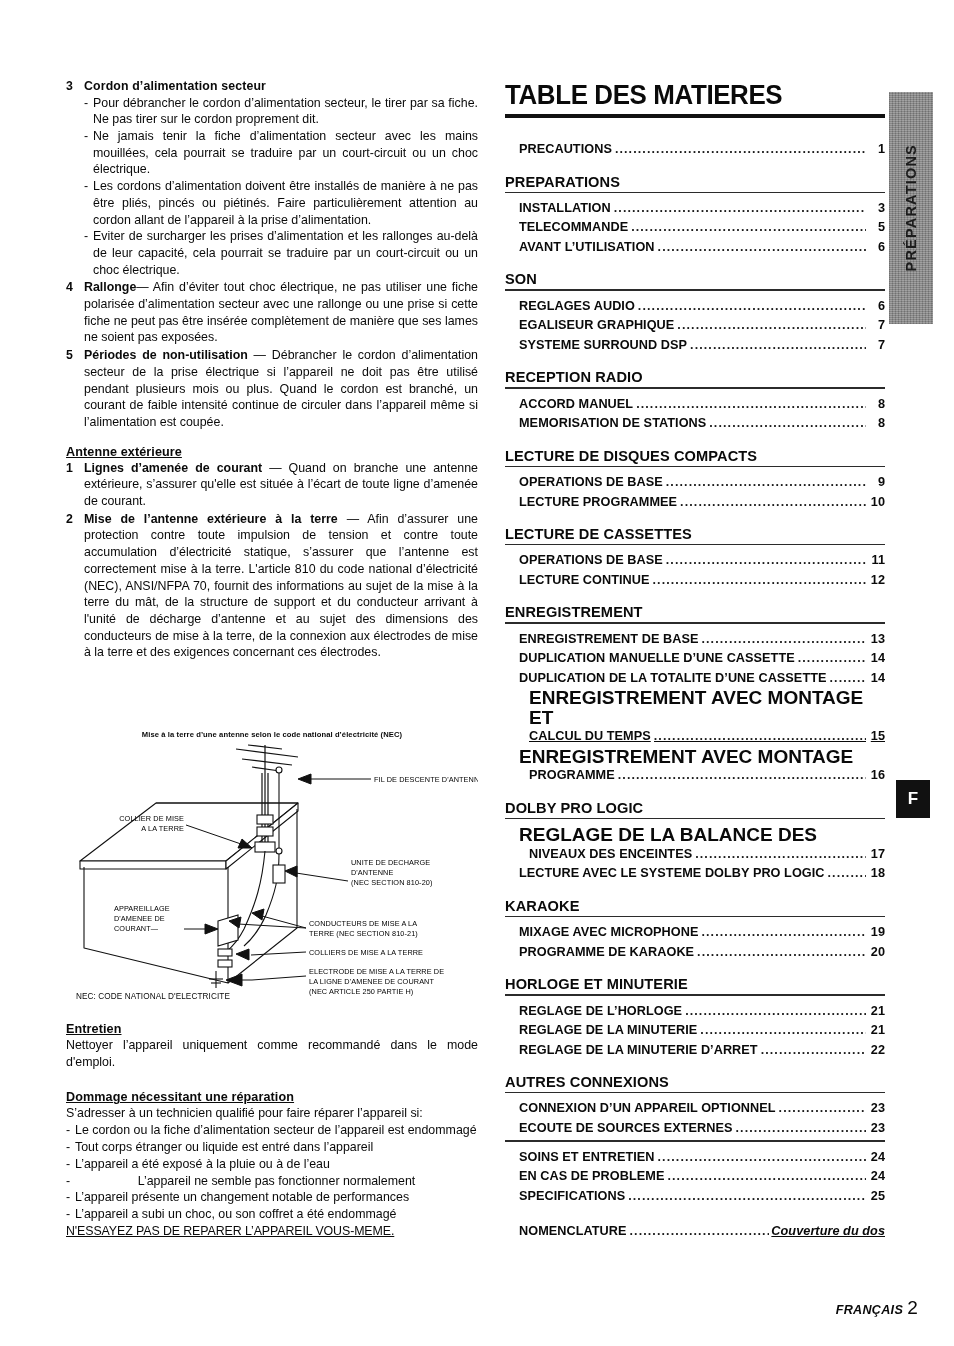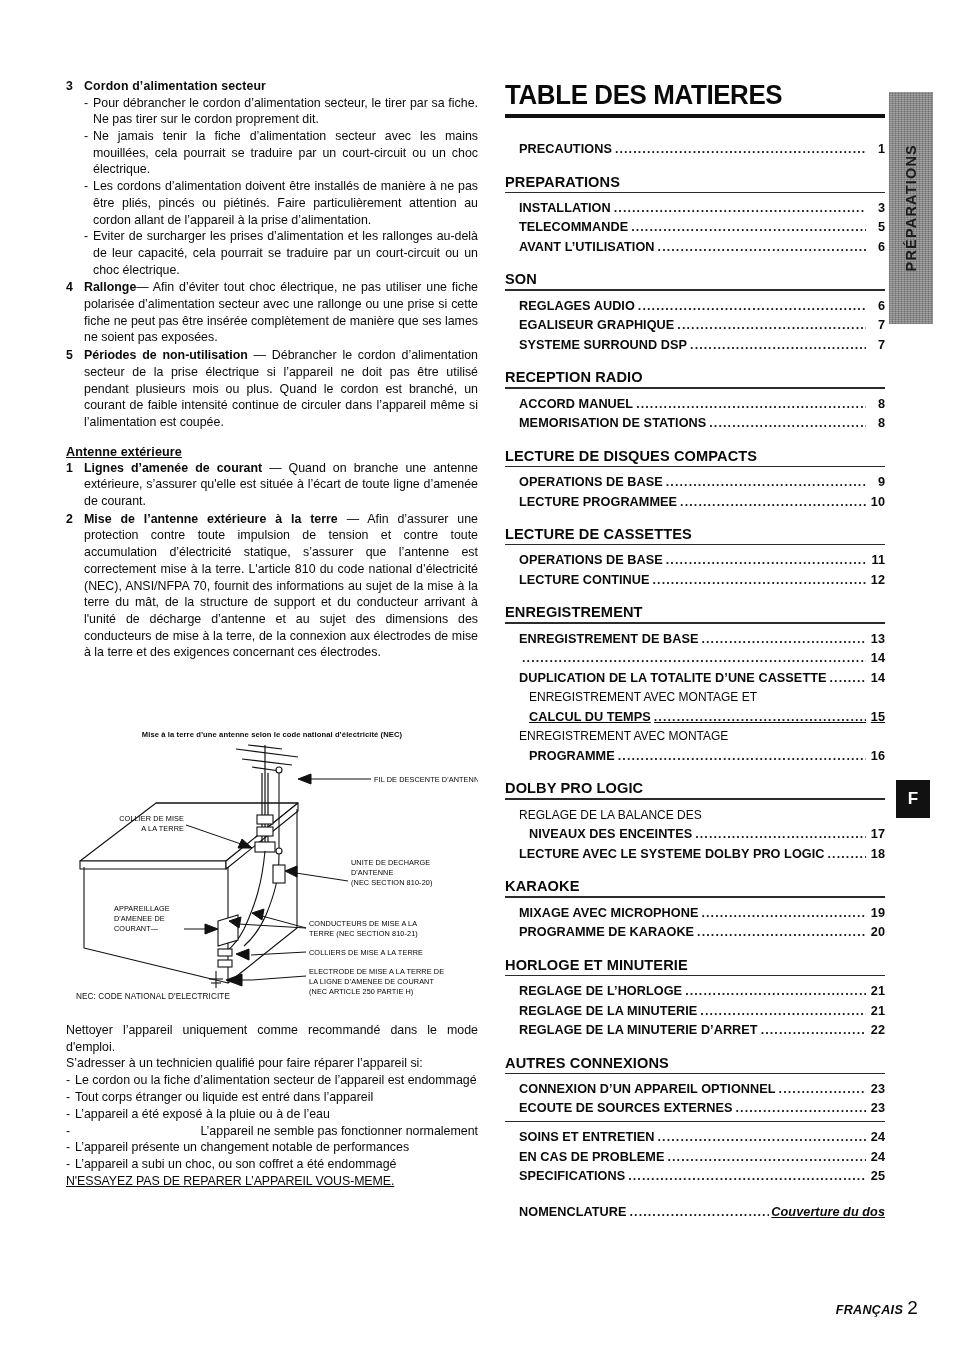--- a/index.html
+++ b/index.html
@@ -172,22 +172,22 @@
     color: #1a1a1a;
   }
   .toc-page {
     flex: 0 0 auto;
     text-align: right;
     min-width: 17px;
     font-weight: bold;
   }
   .toc-page.wide { min-width: 0; font-style: italic; text-decoration: underline; }
   .toc-cont-label {
-    font-size: 12px;
-    font-weight: normal;
+    font-size: 19px;
+    font-weight: bold;
     line-height: 19.5px;
     padding-left: 10px;
   }
   .toc-cont-label.nopad { padding-left: 0px; }
 
   
   #side-tab-prep {
     position: absolute;
     left: 889px;
     top: 92px;
@@ -414,40 +414,42 @@
       <text class="d-label" x="243" y="212">COLLIERS DE MISE A LA TERRE</text>
       <text class="d-label" x="243" y="231">ELECTRODE DE MISE A LA TERRE DE</text>
       <text class="d-label" x="243" y="241">LA LIGNE D'AMENEE DE  COURANT</text>
       <text class="d-label" x="243" y="251">(NEC ARTICLE 250 PARTIE H)</text>
     </svg>
 
     <div id="nec-legend">NEC: CODE NATIONAL D'ELECTRICITE</div>
   </div>
 
   <div style="position:absolute; left:66px; top:1022px; width:412px;">
+    <div class="sec-head-ul" style="margin-top:0;">Entretien</div>
     <div class="para">Nettoyer l’appareil uniquement comme recommandé dans le mode d'emploi.</div>
 
+    <div class="sec-head-ul" style="margin-top:20px;">Dommage nécessitant une réparation</div>
     <div class="para">S’adresser à un technicien qualifié pour faire réparer l’appareil si:</div>
 
     <div class="dash-list plain-list">
       <div class="dash-item">
         <div class="dash">-</div>
         <div class="dtext" style="text-align:left;">Le cordon ou la fiche d’alimentation secteur de l’appareil est endommagé</div>
       </div>
       <div class="dash-item">
         <div class="dash">-</div>
         <div class="dtext" style="text-align:left;">Tout corps étranger ou liquide est entré dans l’appareil</div>
       </div>
       <div class="dash-item">
         <div class="dash">-</div>
         <div class="dtext" style="text-align:left;">L’appareil a été exposé à la pluie ou à de l’eau</div>
       </div>
       <div class="dash-item">
         <div class="dash">-</div>
-        <div class="dtext" style="text-align:right;">L’appareil ne semble pas fonctionner normalement</div>
+        <div class="dtext" style="text-align:center;">L’appareil ne semble pas fonctionner normalement</div>
       </div>
       <div class="dash-item">
         <div class="dash">-</div>
         <div class="dtext" style="text-align:left;">L’appareil présente un changement notable de performances</div>
       </div>
       <div class="dash-item">
         <div class="dash">-</div>
         <div class="dtext" style="text-align:left;">L’appareil a subi un choc, ou son coffret a été endommagé</div>
       </div>
     </div>
@@ -560,20 +562,21 @@
         <div class="toc-group">
           <div class="grp-head">ENREGISTREMENT</div>
           <div class="grp-rule"></div>
           <div class="toc-entries">
             <div class="toc-row">
               <span class="toc-label">ENREGISTREMENT DE BASE</span>
               <span class="toc-dots">........................................................................................................................</span>
               <span class="toc-page">13</span>
             </div>
             <div class="toc-row">
+              <span class="toc-label">DUPLICATION MANUELLE D’UNE CASSETTE</span>
               <span class="toc-dots">........................................................................................................................</span>
               <span class="toc-page">14</span>
             </div>
             <div class="toc-row">
               <span class="toc-label">DUPLICATION DE LA TOTALITE D’UNE CASSETTE</span>
               <span class="toc-dots">........................................................................................................................</span>
               <span class="toc-page">14</span>
             </div>
             <div class="toc-cont-label">ENREGISTREMENT AVEC MONTAGE ET</div>
             <div class="toc-row" style="padding-left: 10px; text-decoration: underline;">

